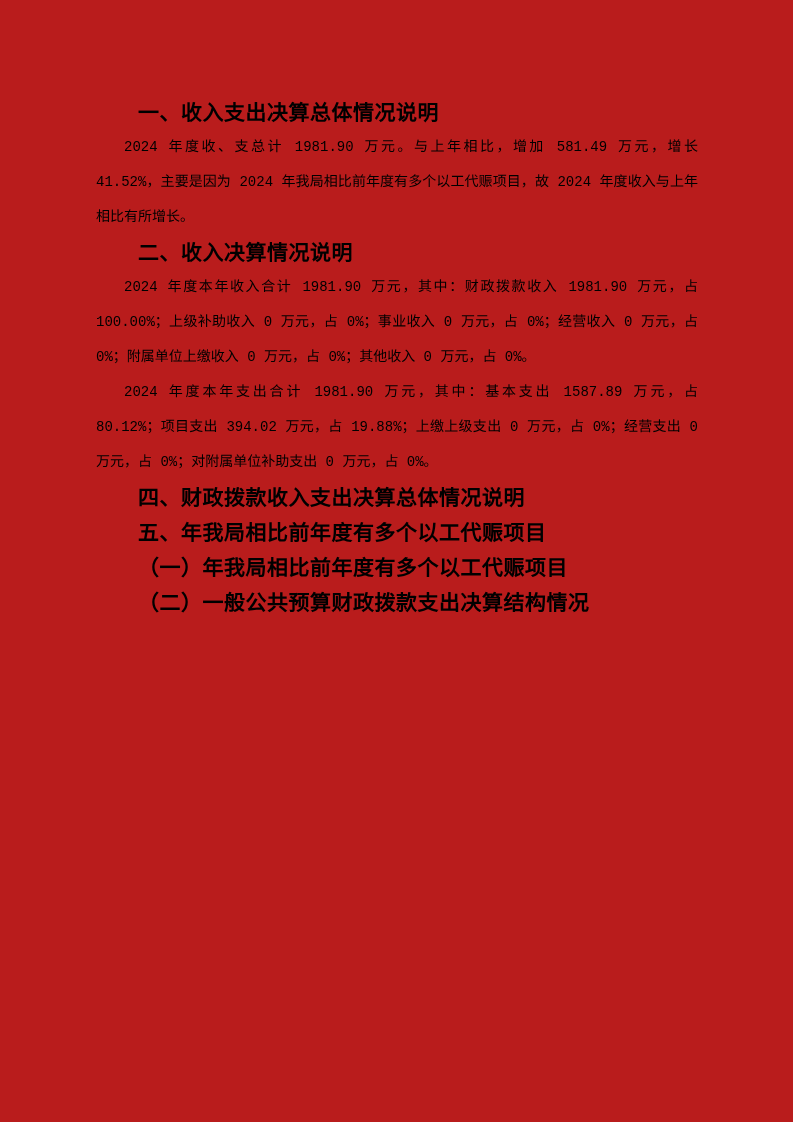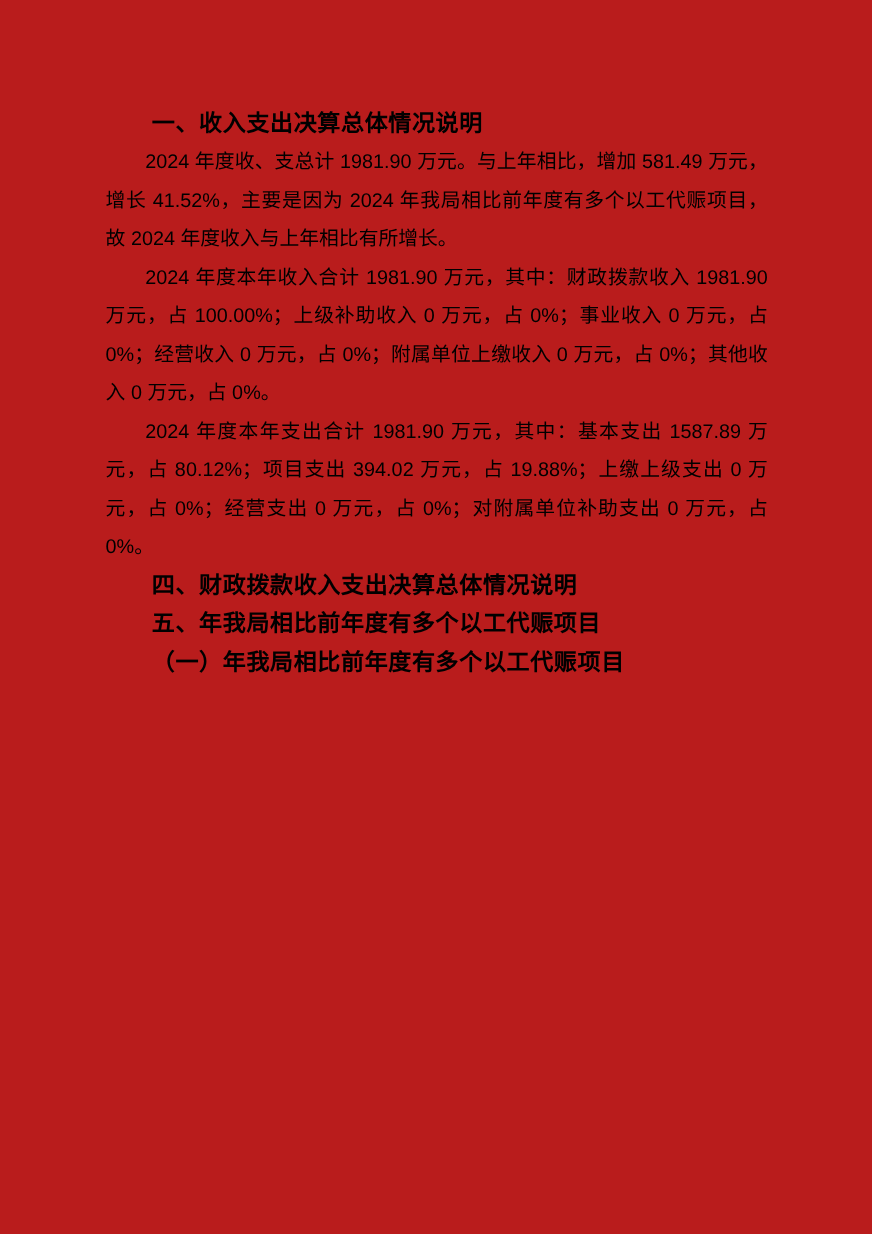--- a/index.html
+++ b/index.html
@@ -26,34 +26,36 @@
     font-family: "Liberation Sans", "DejaVu Sans", sans-serif;
     font-weight: bold;
     font-size: 21px;
     line-height: 35px;
     text-indent: 2em;
     letter-spacing: 0.5px;
     white-space: nowrap;
   }
   .para {
     margin: 0;
-    font-family: Liberation Sans, sans-serif;
-    font-size: 18px;
+    font-family: Liberation Mono, monospace;
+    font-size: 14px;
     line-height: 35px;
     text-indent: 2em;
     text-align: justify;
     text-justify: inter-character;
   }
 </style>
 </head>
 <body>
 
 <main class="page">
   <div class="doc-content" id="doc-content">
       <h2 class="sec-heading">一、收入支出决算总体情况说明</h2>
       <p class="para">2024 年度收、支总计 1981.90 万元。与上年相比，增加 581.49 万元，增长 41.52%，主要是因为 2024 年我局相比前年度有多个以工代赈项目，故 2024 年度收入与上年相比有所增长。</p>
+      <h2 class="sec-heading">二、收入决算情况说明</h2>
       <p class="para">2024 年度本年收入合计 1981.90 万元，其中：财政拨款收入 1981.90 万元，占 100.00%；上级补助收入 0 万元，占 0%；事业收入 0 万元，占 0%；经营收入 0 万元，占 0%；附属单位上缴收入 0 万元，占 0%；其他收入 0 万元，占 0%。</p>
       <p class="para">2024 年度本年支出合计 1981.90 万元，其中：基本支出 1587.89 万元，占 80.12%；项目支出 394.02 万元，占 19.88%；上缴上级支出 0 万元，占 0%；经营支出 0 万元，占 0%；对附属单位补助支出 0 万元，占 0%。</p>
       <h2 class="sec-heading">四、财政拨款收入支出决算总体情况说明</h2>
       <h2 class="sec-heading">五、年我局相比前年度有多个以工代赈项目</h2>
       <h3 class="sub-heading">（一）年我局相比前年度有多个以工代赈项目</h3>
+      <h3 class="sub-heading">（二）一般公共预算财政拨款支出决算结构情况</h3>
     </div>
 </main>
 
 </body></html>

